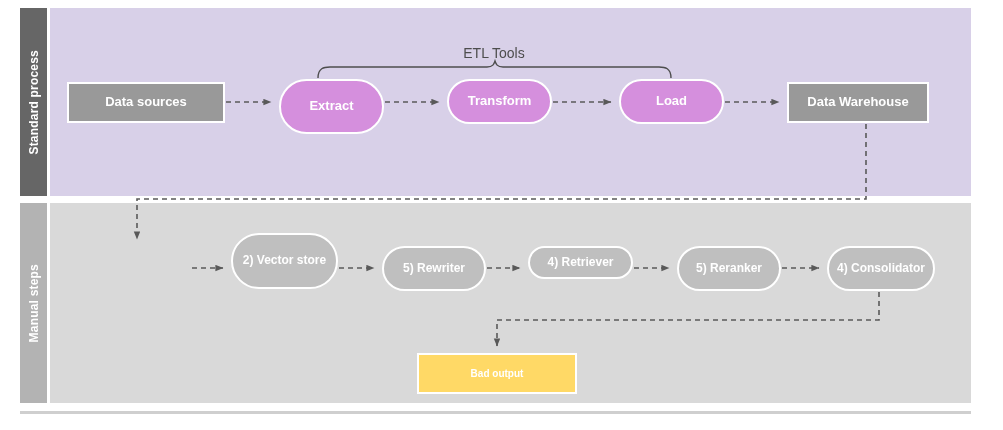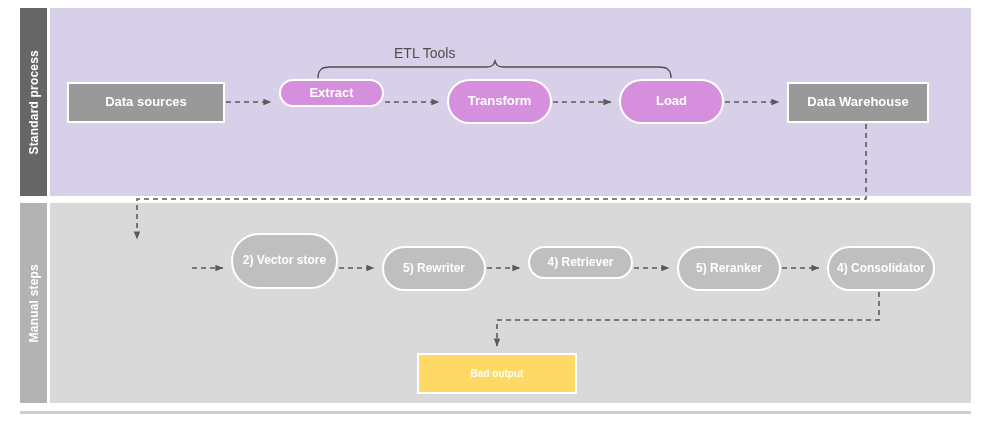--- a/index.html
+++ b/index.html
@@ -100,40 +100,41 @@
     background: #bfbfbf;
     border-radius: 999px;
     font-size: 12px;
   }
   .node.warn {
     background: #ffd966;
     font-size: 10px;
   }
 
   #node-data-sources   { left: 67px;  top: 82px;  width: 158px; height: 41px; }
-  #node-extract        { left: 279px; top: 79px;  width: 105px; height: 28px; }
+  #node-extract        { left: 279px; top: 79px;  width: 105px; height: 55px; }
   #node-transform      { left: 447px; top: 79px;  width: 105px; height: 45px; }
   #node-load           { left: 619px; top: 79px;  width: 105px; height: 45px; }
   #node-data-warehouse { left: 787px; top: 82px;  width: 142px; height: 41px; }
 
   #node-chunker        { left: 86px;  top: 246px; width: 105px; height: 45px; }
   #node-vector-store   { left: 231px; top: 233px; width: 107px; height: 56px; }
   #node-rewriter       { left: 382px; top: 246px; width: 104px; height: 45px; }
   #node-retriever      { left: 528px; top: 246px; width: 105px; height: 33px; }
   #node-reranker       { left: 677px; top: 246px; width: 104px; height: 45px; }
   #node-consolidator   { left: 827px; top: 246px; width: 108px; height: 45px; }
 
   #node-bad-output     { left: 417px; top: 353px; width: 160px; height: 41px; }
 
   
   #etl-tools-label {
     position: absolute;
     left: 394px;
     top: 45px;
     width: 200px;
+    text-align: center;
     font-size: 14px;
     color: #4d4d4d;
   }
 
   
   #connectors {
     position: absolute;
     left: 0;
     top: 0;
     width: 1003px;

